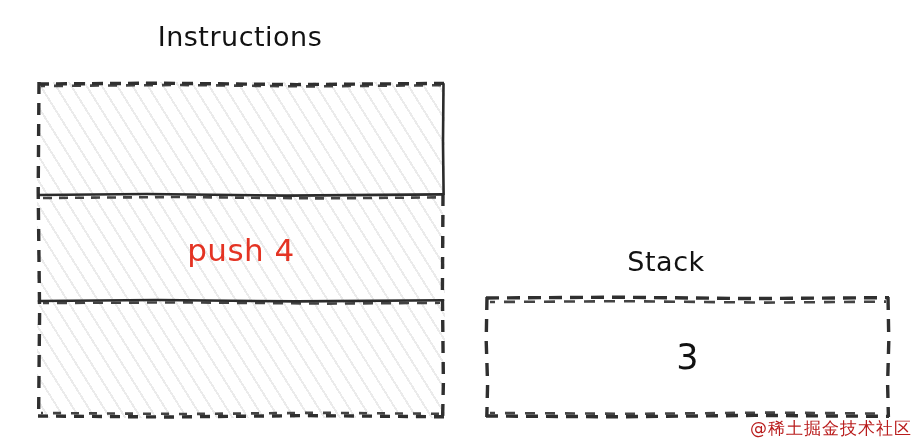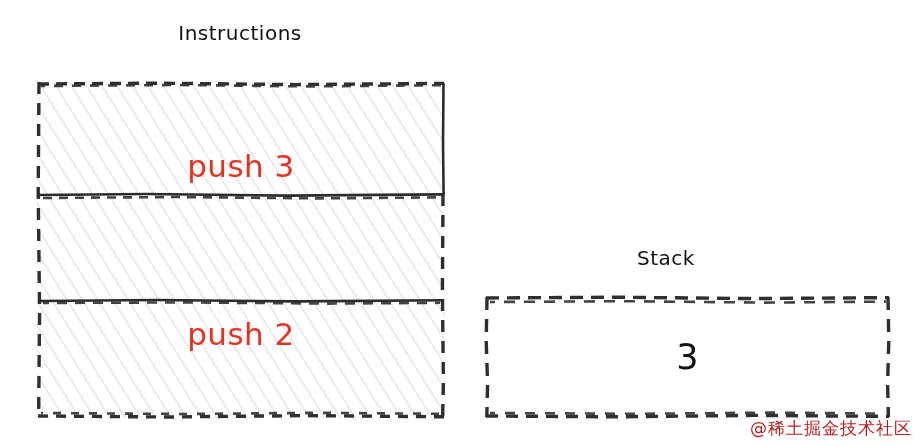--- a/index.html
+++ b/index.html
@@ -15,21 +15,21 @@
     width: 924px;
     height: 446px;
     background: #ffffff;
     overflow: hidden;
   }
 
   
   .section-title {
     position: absolute;
     font-family: "DejaVu Sans", sans-serif;
-    font-size: 20px;
+    font-size: 27px;
     font-weight: 500;
     color: #121212;
     letter-spacing: 0.5px;
     white-space: nowrap;
     text-align: center;
     transform: translateX(-50%);
     line-height: 1;
   }
   #instructions-title { left: 240px; top: 23px; }
   #stack-title       { left: 666px; top: 248px; }
@@ -171,24 +171,21 @@
 
       <path class="sk-solid" d="M2,113 L110,112 L250,113.6 L406,112.4"></path>
       <path class="sk-dash-b" stroke-dasharray="9 7" d="M6,116 L140,115 L280,116.4 L402,115.4"></path>
 
       <path class="sk-solid" d="M2,219 L120,218 L260,219.4 L406,218.2"></path>
       <path class="sk-dash-b" stroke-dasharray="10 8" stroke-dashoffset="4" d="M6,221 L150,220.4 L290,221.6 L403,220.8"></path>
     </svg>
 
     <div id="instructions-rows">
       <div class="instr-row">
-        <span class="instr-label">push 3</span>
-      </div>
-      <div class="instr-row">
-        <span class="instr-label">push 2</span>
+        <span class="instr-label">push 4</span>
       </div>
     </div>
   </div>
 
   <div id="stack-title" class="section-title">Stack</div>
 
   <div id="stack-box">
     <svg class="sketch-svg" viewBox="0 0 405 122" preserveAspectRatio="none">
 
       <path class="sk-dash" stroke-dasharray="13 8" d="M1,2 L130,1.2 L270,2.6 L404,1.6"></path>

